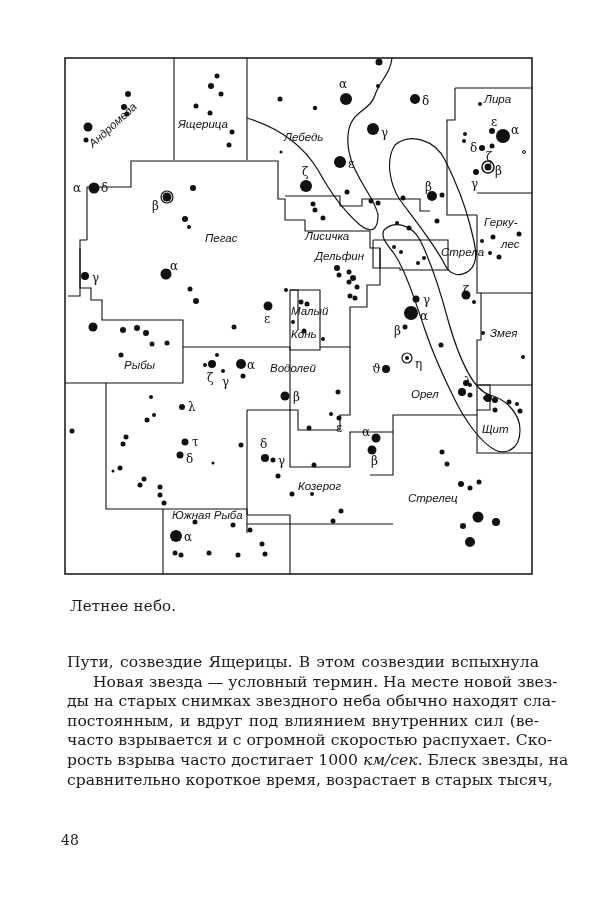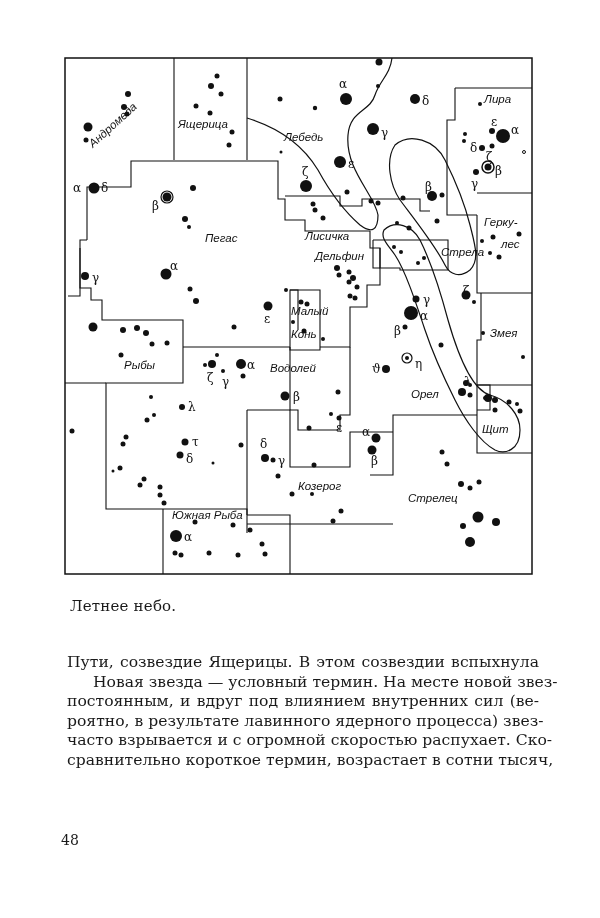--- a/index.html
+++ b/index.html
@@ -325,19 +325,20 @@
     <text class="gl" x="371" y="465">β</text>
     <text class="gl" x="184" y="541">α</text>
   </g>
 </svg>
 
 <div class="caption">Летнее небо.</div>
 
 <div class="body-text">
   <span class="line">Пути, созвездие Ящерицы. В этом созвездии вспыхнула</span>
   <span class="line" style="padding-left:26px">Новая звезда — условный термин. На месте новой звез-</span>
+  <span class="line">ды на старых снимках звездного неба обычно находят сла-</span>
   <span class="line">постоянным, и вдруг под влиянием внутренних сил (ве-</span>
-  <span class="line">роятно, в результате лавинного ядерного процесса) звез-</span>
   <span class="line">часто взрывается и с огромной скоростью распухает. Ско-</span>
-  <span class="line">сравнительно короткое термин, возрастает в сотни тысяч,</span>
+  <span class="line"><span>рость взрыва часто достигает 1000 </span><span class="unit">км/сек</span><span>. Блеск звезды, на</span></span>
+  <span class="line">сравнительно короткое время, возрастает в старых тысяч,</span>
 </div>
 
 <div class="page-num">48</div>
 
 </body></html>

